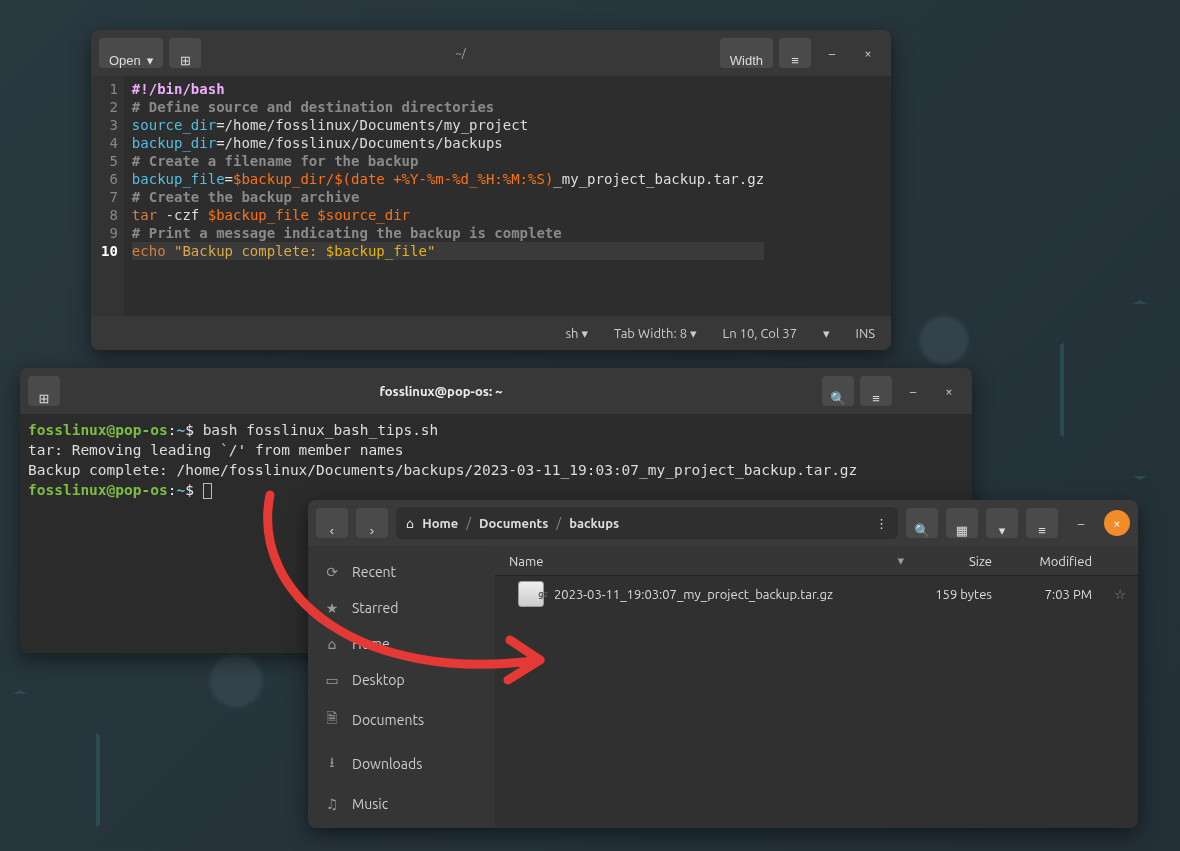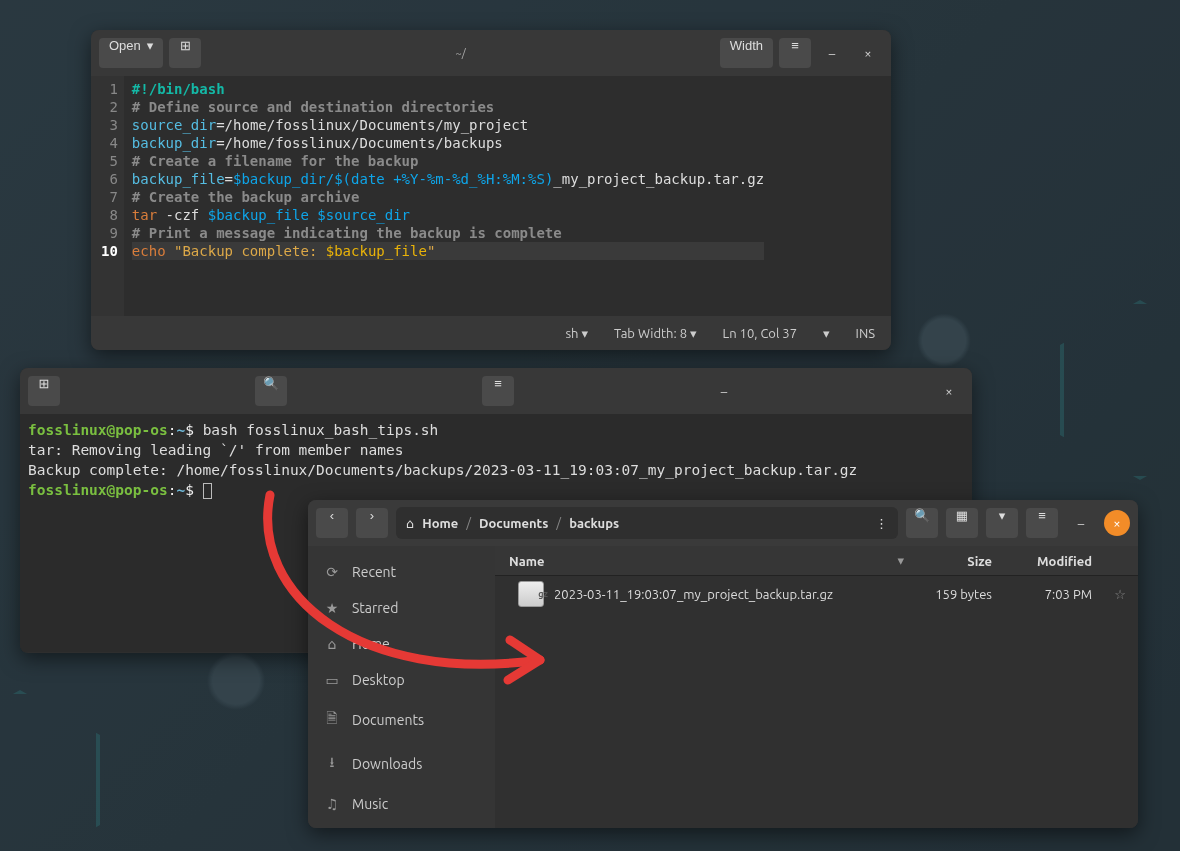--- a/index.html
+++ b/index.html
@@ -51,21 +51,21 @@
     font-size: 13px;
   }
   .btn {
     background: #4a4a4a;
     border: none;
     color: #ddd;
     height: 30px;
     border-radius: 4px;
     padding: 0 10px;
     display: inline-flex;
-    align-items: flex-start;
+    align-items: flex-end;
     gap: 6px;
     cursor: pointer;
     font-size: 13px;
   }
   .btn.icon-only { width: 32px; justify-content: center; padding: 0; }
   .title-center {
     flex: 1;
     text-align: center;
     display: flex;
     flex-direction: column;
@@ -89,28 +89,28 @@
     padding: 4px 6px 4px 10px;
     white-space: pre;
   }
   .gutter .cur { color: #fff; font-weight: bold; }
   .code {
     padding: 4px 8px;
     color: #ddd;
     white-space: pre;
   }
   .code .line.hl { background: #3a3a3a; }
-  .c-shebang { color: #14b8a6; font-weight: bold; }
+  .c-shebang { color: #f0abfc; font-weight: bold; }
   .c-comment { color: #8a8a8a; font-weight: bold; }
   .c-var { color: #55bde2; }
   .c-op { color: #ddd; }
   .c-path { color: #ddd; }
   .c-slash { color: #d8d8d8; }
   .c-cmd { color: #d97d3b; }
-  .c-subst { color: #0ea5e9; }
+  .c-subst { color: #f97316; }
   .c-str { color: #dca848; }
   .c-strvar { color: #eab308; }
   .c-flag { color: #ddd; }
   .statusbar {
     height: 34px;
     background: #383838;
     color: #ccc;
     display: flex;
     align-items: center;
     justify-content: flex-end;
@@ -172,21 +172,21 @@
     padding:10px 16px;
     cursor:pointer;
   }
   .side-item .sicon { width:16px; text-align:center; color:#999; }
   .list-area { flex:1; background:#303030; display:flex; flex-direction:column; }
   .list-header {
     display:flex;
     background:#363636;
     color:#ddd;
     font-size:13px;
-    font-weight:bold;
+    font-weight:normal;
     height:30px;
     align-items:center;
     border-bottom:1px solid #222;
   }
   .col-name { flex:1; padding-left:14px; }
   .col-size { width:90px; text-align:right; padding-right:10px;}
   .col-mod { width:100px; text-align:right; padding-right:10px;}
   .col-star { width:36px; }
   .list-row {
     display:flex;
@@ -261,20 +261,21 @@
     <span>▾</span>
     <span>INS</span>
   </div>
 </div>
 
 <div class="window term">
   <div class="titlebar">
     <button class="btn icon-only">
       <span>⊞</span>
     </button>
+    <div class="term-title-center">fosslinux@pop-os: ~</div>
     <button class="btn icon-only">
       <span>🔍</span>
     </button>
     <button class="btn icon-only">
       <span>≡</span>
     </button>
     <div class="winctrl">
         <span>–</span>
       </div>
     <div class="winctrl">

